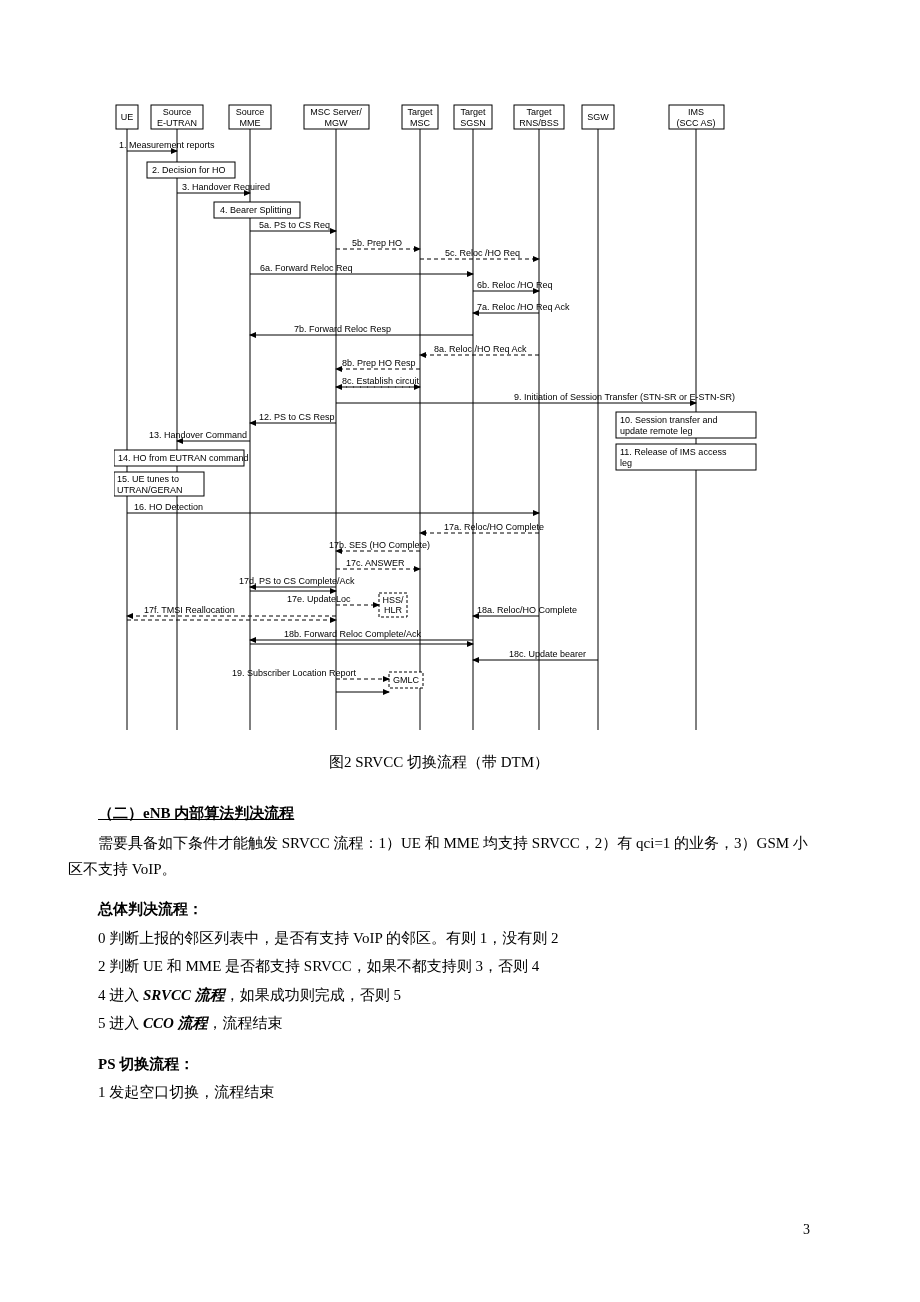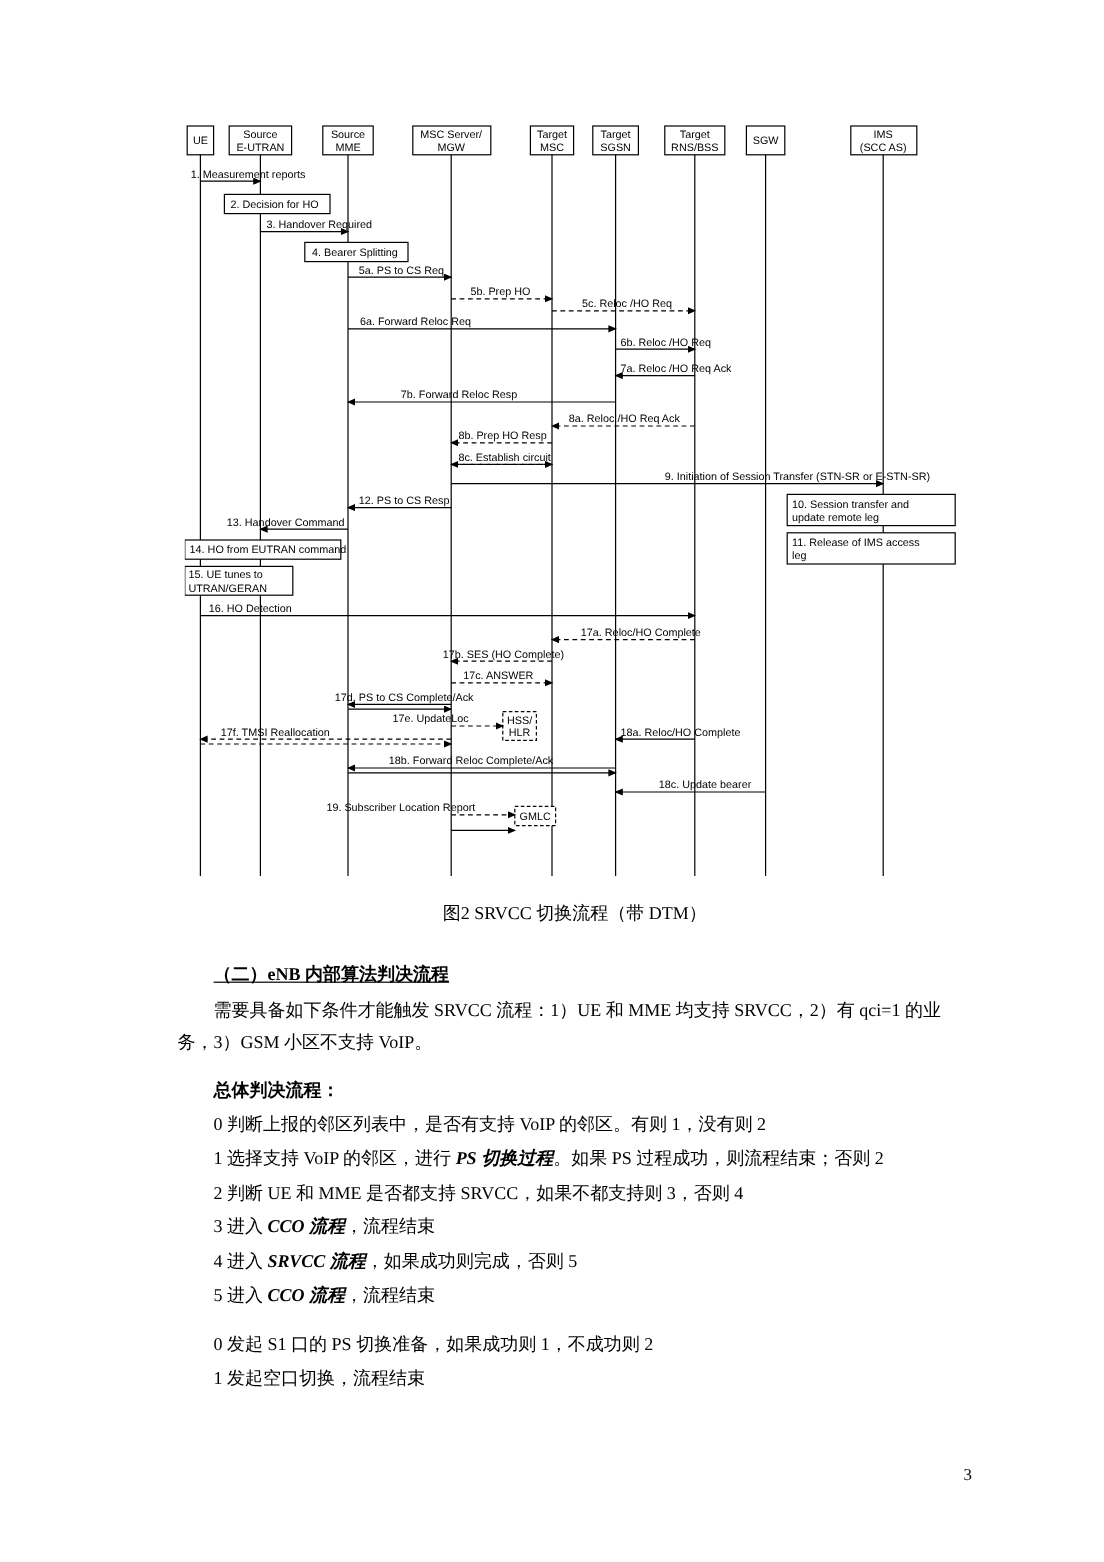--- a/index.html
+++ b/index.html
@@ -6,25 +6,24 @@
       margin: 0;
       padding: 0;
       font-family: "SimSun", "宋体", serif;
       font-size: 15px;
       line-height: 1.7;
       color: #000;
       background: #fff;
       width: 920px;
     }
     .page {
-      padding: 100px 110px 60px 112px;
+      padding: 100px 110px 60px 68px;
       position: relative;
       min-height: 1302px;
       box-sizing: border-box;
-      margin-left: 36px;
     }
     .diagram-container {
       margin: 0 auto 10px;
       width: 650px;
       position: relative;
     }
     .diagram {
       width: 650px;
       height: 640px;
     }
@@ -233,34 +232,28 @@
   <div class="caption">图2  SRVCC 切换流程（带 DTM）</div>
 
   <div class="para-block">
     <div class="section-title">（二）eNB 内部算法判决流程</div>
     <div class="body-text" style="text-indent:2em; margin-left:0;">需要具备如下条件才能触发 SRVCC 流程：1）UE 和 MME 均支持 SRVCC，2）有 qci=1 的业务，3）GSM 小区不支持 VoIP。</div>
   </div>
 
   <div class="para-block">
     <div class="bold list-item">总体判决流程：</div>
     <div class="list-item">0 判断上报的邻区列表中，是否有支持 VoIP 的邻区。有则 1，没有则 2</div>
-    <div class="list-item">
-      <span>1 选择支持 VoIP 的邻区，进行 </span><span class="bold-italic">PS 切换过程</span><span>。如果 PS 过程成功，则流程结束；否则 2</span>
-    </div>
     <div class="list-item">2 判断 UE 和 MME 是否都支持 SRVCC，如果不都支持则 3，否则 4</div>
-    <div class="list-item">
-      <span>3 进入 </span><span class="bold-italic">CCO 流程</span><span>，流程结束</span>
-    </div>
     <div class="list-item">
       <span>4 进入 </span><span class="bold-italic">SRVCC 流程</span><span>，如果成功则完成，否则 5</span>
     </div>
     <div class="list-item">
       <span>5 进入 </span><span class="bold-italic">CCO 流程</span><span>，流程结束</span>
     </div>
   </div>
 
   <div class="para-block">
-    <div class="list-item">0 发起 S1 口的 PS 切换准备，如果成功则 1，不成功则 2</div>
+    <div class="bold list-item">PS 切换流程：</div>
     <div class="list-item">1 发起空口切换，流程结束</div>
   </div>
 
   <div class="page-num">3</div>
 </div>
 
 </body></html>

